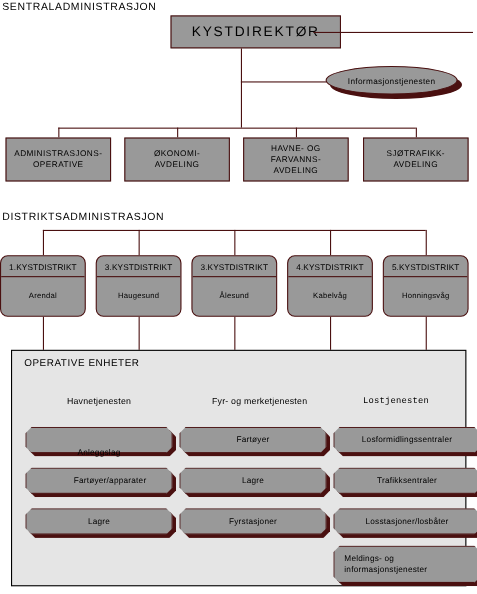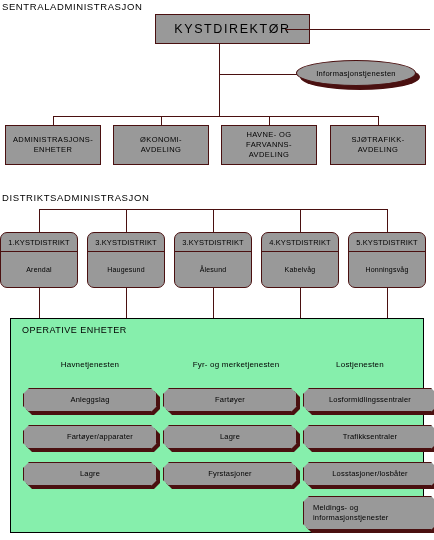--- a/index.html
+++ b/index.html
@@ -150,41 +150,41 @@
   #dist-4 { left: 348px; }
 
   
   #operative-frame {
     position: absolute;
     left: 10px;
     top: 318px;
     width: 414px;
     height: 215px;
     border: 1px solid #000000;
-    background: #86efac;
+    background: #e5e5e5;
   }
   #operative-title {
     position: absolute;
     left: 11px;
     top: 6px;
     font-size: 9px;
     letter-spacing: 0.5px;
     white-space: nowrap;
   }
 
   .col-header {
     position: absolute;
     font-size: 8px;
     letter-spacing: 0.2px;
     text-align: center;
     white-space: nowrap;
   }
   #colh-0 { left: 6px;   top: 41px; width: 146px; }
   #colh-1 { left: 152px; top: 41px; width: 146px; }
-  #colh-2 { left: 284px; top: 41px; width: 130px; }
+  #colh-2 { left: 284px; top: 41px; width: 130px; font-family: Liberation Mono, monospace; }
 
   
   .chip {
     position: absolute;
     width: 134px;
     height: 24px;
   }
   .chip .chip-shadow,
   .chip .chip-face {
     position: absolute;
@@ -253,21 +253,21 @@
   </div>
 
   <div class="line h" style="left:53px; top:116px; width:325px;"></div>
   <div class="line v" style="left:53px; top:116px; height:9px;"></div>
   <div class="line v" style="left:161px; top:116px; height:9px;"></div>
   <div class="line v" style="left:269px; top:116px; height:9px;"></div>
   <div class="line v" style="left:378px; top:116px; height:9px;"></div>
 
   <div class="gbox avdeling" id="avd-0">
     <span style="white-space:pre-line;">ADMINISTRASJONS-
-ENHETER</span>
+OPERATIVE</span>
   </div>
   <div class="gbox avdeling" id="avd-1">
     <span style="white-space:pre-line;">ØKONOMI-
 AVDELING</span>
   </div>
   <div class="gbox avdeling" id="avd-2">
     <span style="white-space:pre-line;">HAVNE- OG
 FARVANNS-
 AVDELING</span>
   </div>
@@ -314,21 +314,21 @@
 
     <div id="operative-title">OPERATIVE ENHETER</div>
 
     <div class="col-header" id="colh-0">Havnetjenesten</div>
     <div class="col-header" id="colh-1">Fyr- og merketjenesten</div>
     <div class="col-header" id="colh-2">Lostjenesten</div>
 
     <div class="chip" style="left:12px; top:69px;">
       <div class="chip-shadow"></div>
       <div class="chip-face"></div>
-      <div class="chip-label" style="white-space:pre-line;">Anleggslag</div>
+      <div class="chip-label" style="white-space:pre-line;margin-top:12px;">Anleggslag</div>
     </div>
     <div class="chip" style="left:12px; top:106px;">
       <div class="chip-shadow"></div>
       <div class="chip-face"></div>
       <div class="chip-label" style="white-space:pre-line;padding-left:20px;">Fartøyer/apparater</div>
     </div>
     <div class="chip" style="left:12px; top:143px;">
       <div class="chip-shadow"></div>
       <div class="chip-face"></div>
       <div class="chip-label" style="white-space:pre-line;">Lagre</div>

